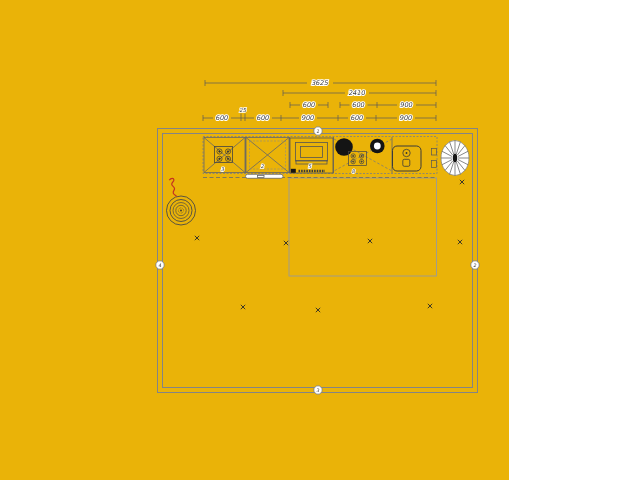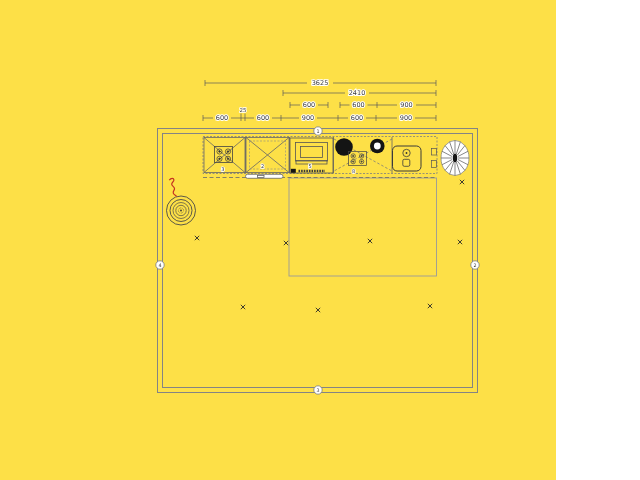--- a/index.html
+++ b/index.html
@@ -1,17 +1,17 @@
 <!DOCTYPE html>
 <html><head>
 <meta charset="utf-8">
 <style>
   html,body{margin:0;padding:0;background:#ffffff;}
-  .canvas{position:relative;width:556px;height:480px;background:#fde047;overflow:hidden;
-          font-family:"DejaVu Sans",sans-serif;}
+  .canvas{position:relative;width:509px;height:480px;background:#eab308;overflow:hidden;
+          font-family:"DejaVu Sans",sans-serif;font-style:italic;}
   svg text{font-family:"DejaVu Sans",sans-serif;fill:#3a3a3a;}
   .dimtext{font-size:6.5px;paint-order:stroke;stroke:#ffffff;stroke-width:2px;}
   .dimsmall{font-size:5.5px;paint-order:stroke;stroke:#ffffff;stroke-width:1.5px;}
   .unitnum{font-size:5px;paint-order:stroke;stroke:#ffffff;stroke-width:1.6px;}
   .marknum{font-size:4.8px;}
 </style>
 </head>
 <body>
 
 <div class="canvas">

